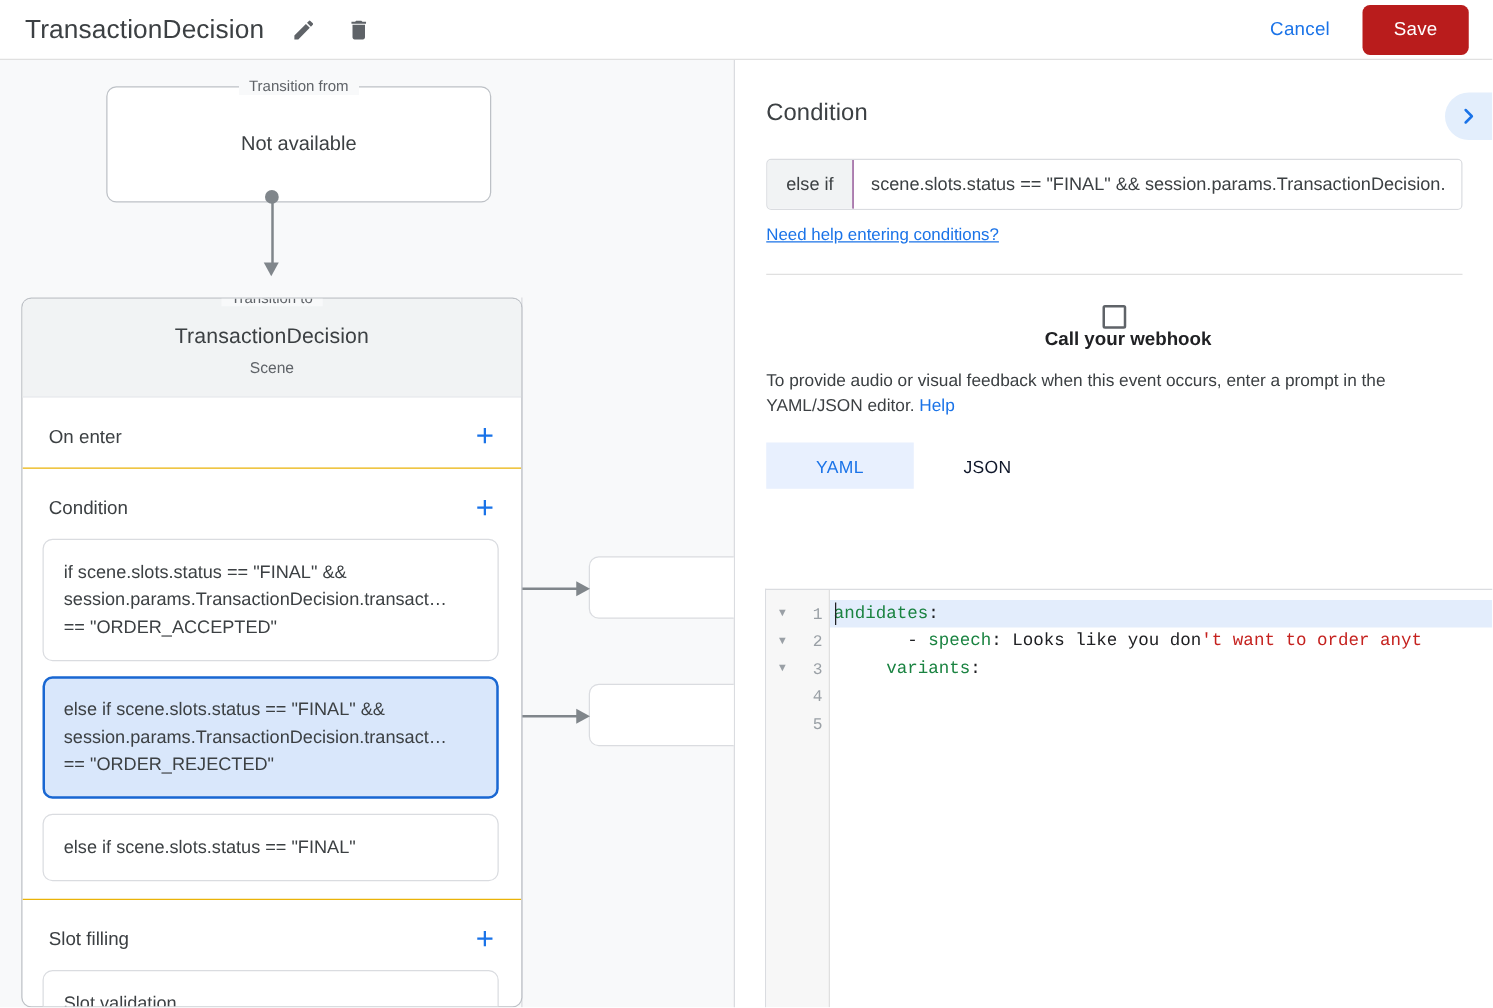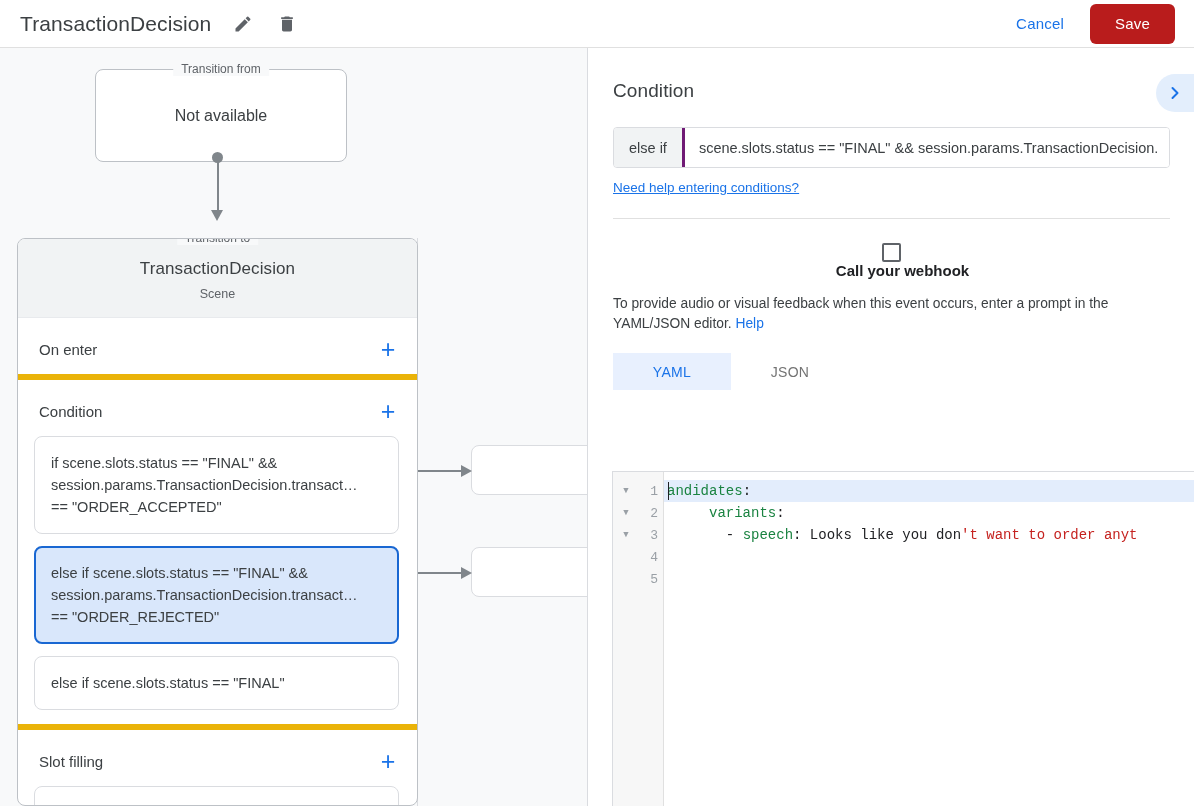--- a/index.html
+++ b/index.html
@@ -66,21 +66,21 @@
     position: absolute;
     top: -8px;
     background: #f8f9fa;
     padding: 0 8px;
     font-size: 12px;
     color: #5f6368;
     white-space: nowrap;
   }
 
   #transition-from {
-    left: 95px; top: 21px; width: 252px; height: 93px;
+    left: 85px; top: 21px; width: 308px; height: 93px;
   }
   #transition-from .fieldset-legend { left: 50%; transform: translateX(-50%); }
   .tf-body {
     height: 100%; display: flex; align-items: center; justify-content: center;
     font-size: 16px; color: #3c4043;
   }
 
   
   .conn-dot {
     position: absolute; width: 11px; height: 11px;
@@ -106,21 +106,21 @@
   .tt-header {
     background: #f1f3f4;
     padding: 20px 0 16px;
     text-align: center;
     border-bottom: 1px solid #e8eaed;
   }
   .tt-name { font-size: 17px; color: #3c4043; letter-spacing: .1px; }
   .tt-type { font-size: 12.5px; color: #5f6368; margin-top: 8px; }
 
   .section {
-    border-bottom: 6px solid #eab308;
+    border-bottom: 1px solid #eab308;
     padding: 0 0 14px 0;
   }
   .section:last-child { border-bottom: none; }
   .section-head {
     display: flex; align-items: center; justify-content: space-between;
     padding: 18px 18px 0 21px;
   }
   .section-title { font-size: 15px; color: #3c4043; }
   .plus-btn {
     width: 26px; height: 26px; display: flex; align-items: center;
@@ -189,21 +189,21 @@
     position: absolute; right: 0; top: 26px;
   }
 
   .cond-input-row {
     display: flex; margin-top: 25px;
     border: 1px solid #dadce0; border-radius: 4px;
     height: 41px; overflow: hidden;
   }
   .cond-prefix {
     background: #f1f3f4;
-    border-right: 3px solid #701a75;
+    border-right: 1px solid #701a75;
     display: flex; align-items: center;
     padding: 0 15px;
     font-size: 14.5px; color: #3c4043;
     white-space: nowrap;
   }
   .cond-value {
     flex: 1; border: none; outline: none;
     padding: 0 14px;
     font-size: 14.5px; color: #3c4043;
     font-family: "Liberation Sans", sans-serif;
@@ -241,21 +241,21 @@
     margin-top: 15px; font-size: 13.8px; color: #3c4043; line-height: 20px;
     max-width: 560px;
   }
   .desc-link { color: #1a73e8; cursor: pointer; }
 
   
   .tabs { display: flex; margin-top: 19px; }
   .tab {
     width: 118px; height: 37px;
     display: flex; align-items: center; justify-content: center;
-    font-size: 14px; color: #737373; cursor: pointer; letter-spacing: .3px;
+    font-size: 14px; color: #0f172a; cursor: pointer; letter-spacing: .3px;
   }
   .tab.active { background: #e8f0fe; color: #1a73e8; }
 
   
   .editor {
     position: absolute; left: 612px; top: 471px;
     width: 582px; height: 335px;
     border-top: 1px solid #dadce0;
     border-left: 1px solid #dadce0;
     background: #ffffff;
@@ -443,19 +443,19 @@
           <div class="lnum">4</div>
         </div>
         <div class="gutter-row">
           <div class="fold"></div>
           <div class="lnum">5</div>
         </div>
       </div>
     <div class="code-area" id="code-host">
       <div class="caret"></div>
     <div class="code-line highlight"><span class="tok-key">andidates</span><span class="tok-plain">:</span></div>
+        <div class="code-line"><span class="tok-plain">       - </span><span class="tok-key">speech</span><span class="tok-plain">: </span><span class="tok-plain">Looks like you don</span><span class="tok-str">'t want to order anyt</span></div>
         <div class="code-line"><span class="tok-plain">     </span><span class="tok-key">variants</span><span class="tok-plain">:</span></div>
-        <div class="code-line"><span class="tok-plain">       - </span><span class="tok-key">speech</span><span class="tok-plain">: </span><span class="tok-plain">Looks like you don</span><span class="tok-str">'t want to order anyt</span></div>
         <div class="code-line">&nbsp;</div>
       </div>
   </div>
 
 </div>
 
 </body></html>

